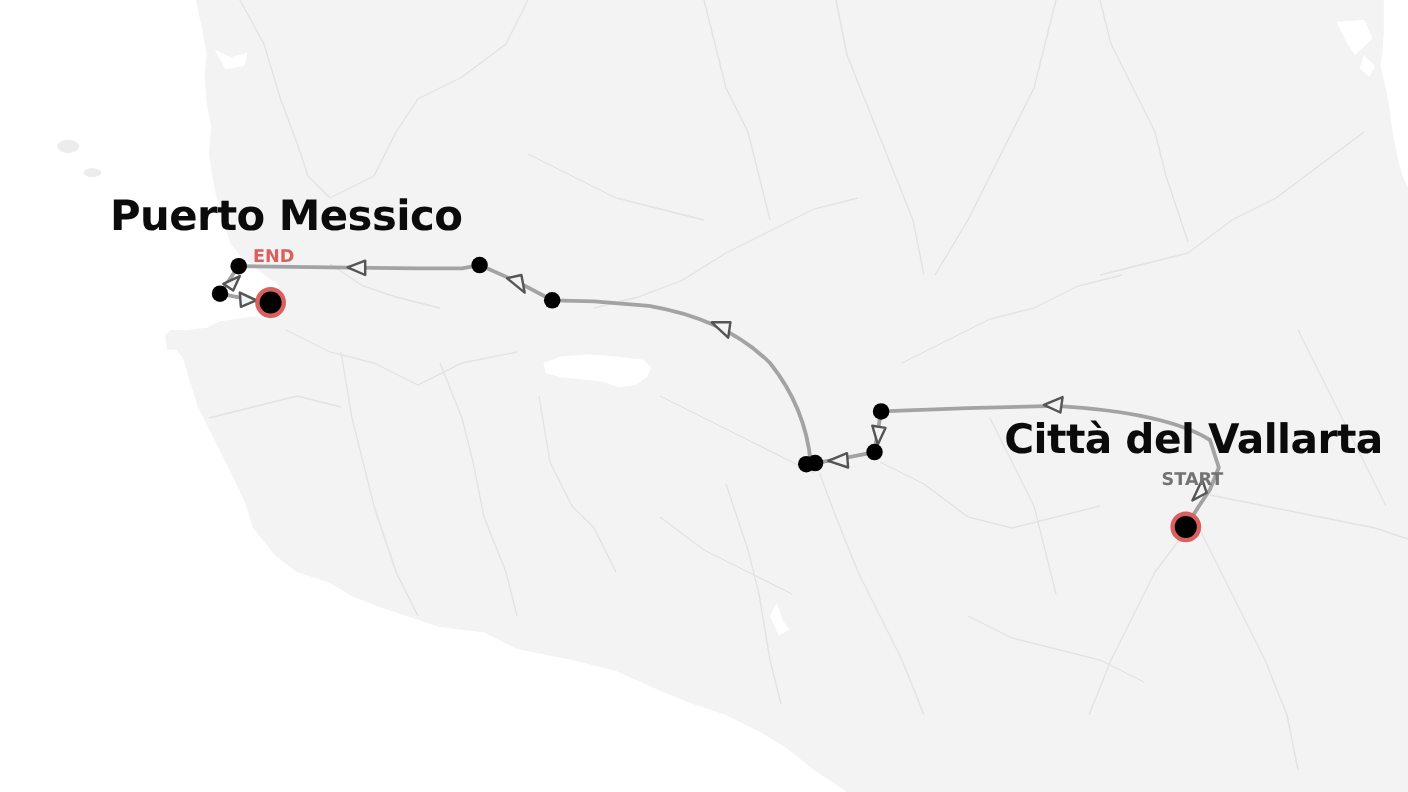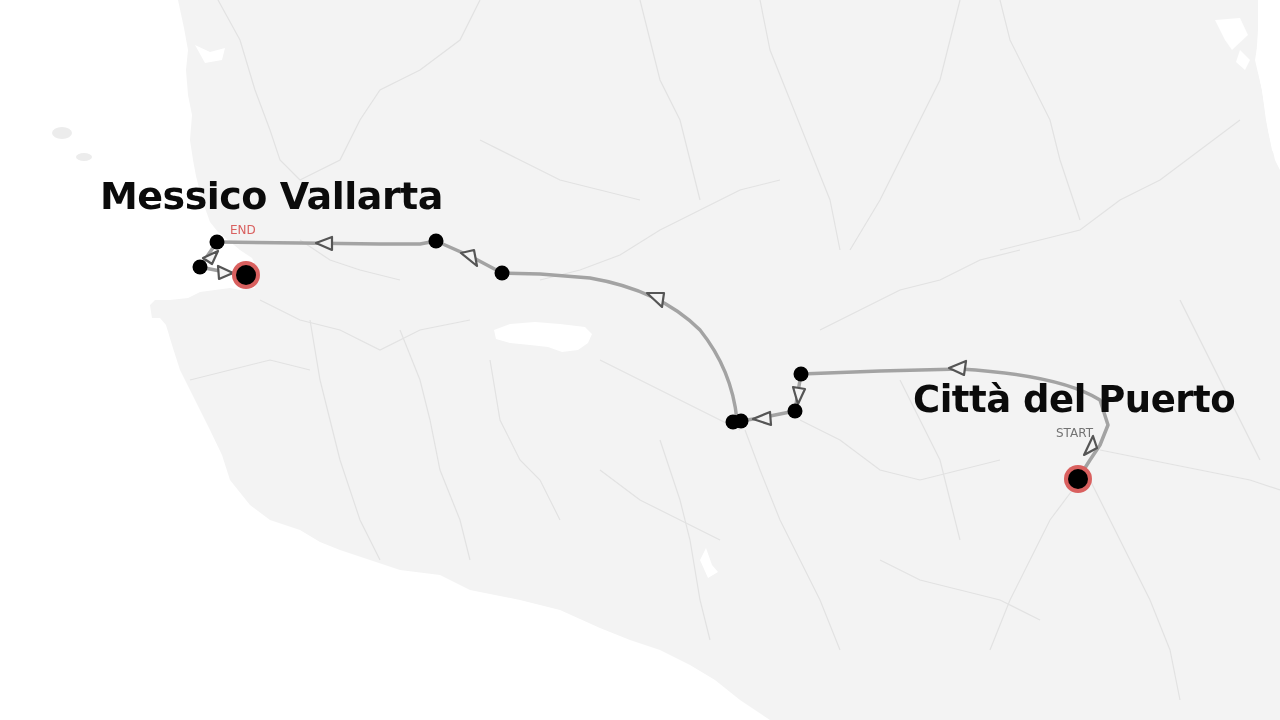--- a/index.html
+++ b/index.html
@@ -1,19 +1,19 @@
 <!DOCTYPE html>
 <html><head>
   <meta charset="utf-8">
   <style>
     html, body { margin: 0; padding: 0; }
     body { width: 1280px; height: 720px; overflow: hidden; background: #ffffff; position: relative; font-family: "DejaVu Sans", sans-serif; }
     #map { position: absolute; left: 0; top: 0; width: 1280px; height: 720px; }
     .city-label { position: absolute; font-family: "DejaVu Sans", sans-serif; font-weight: bold; color: #0b0b0b; white-space: nowrap; letter-spacing: -0.5px; }
-    .marker-label { position: absolute; font-family: "DejaVu Sans", sans-serif; font-weight: normal; font-size: 12px; white-space: nowrap; }
+    .marker-label { position: absolute; font-family: "DejaVu Sans", sans-serif; font-weight: bold; font-size: 16px; white-space: nowrap; }
   </style>
 </head>
 <body>
 
 <svg id="map" viewBox="0 0 1280 720" xmlns="http://www.w3.org/2000/svg">
 
   <rect x="0" y="0" width="1280" height="720" fill="#ffffff"></rect>
 
   <path fill="#f3f3f3" d="M178,0 L1262,0 L1260,30 L1255,60 L1262,90 L1268,130 L1275,160 L1280,170 L1280,720
        L770,720 L740,700 L715,680 L690,665 L660,650 L630,640 L600,628 L560,610 L520,600
@@ -101,16 +101,16 @@
   <g>
     <circle cx="1078" cy="479" r="14" fill="#d9605f"></circle>
     <circle cx="1078" cy="479" r="10" fill="#000000"></circle>
   </g>
   <g>
     <circle cx="246" cy="275" r="14" fill="#d9605f"></circle>
     <circle cx="246" cy="275" r="10" fill="#000000"></circle>
   </g>
 </svg>
 
-<div class="city-label" style="left:100px; top:174px; font-size:38px;">Messico Vallarta</div>
-<div class="city-label" style="left:913px; top:378px; font-size:37px;">Città del Puerto</div>
+<div class="city-label" style="left:100px; top:174px; font-size:38px;">Puerto Messico</div>
+<div class="city-label" style="left:913px; top:378px; font-size:37px;">Città del Vallarta</div>
 <div class="marker-label" style="left:230px; top:223px; color:#d9605f;">END</div>
 <div class="marker-label" style="left:1056px; top:426px; color:#737373;">START</div>
 
 </body></html>

